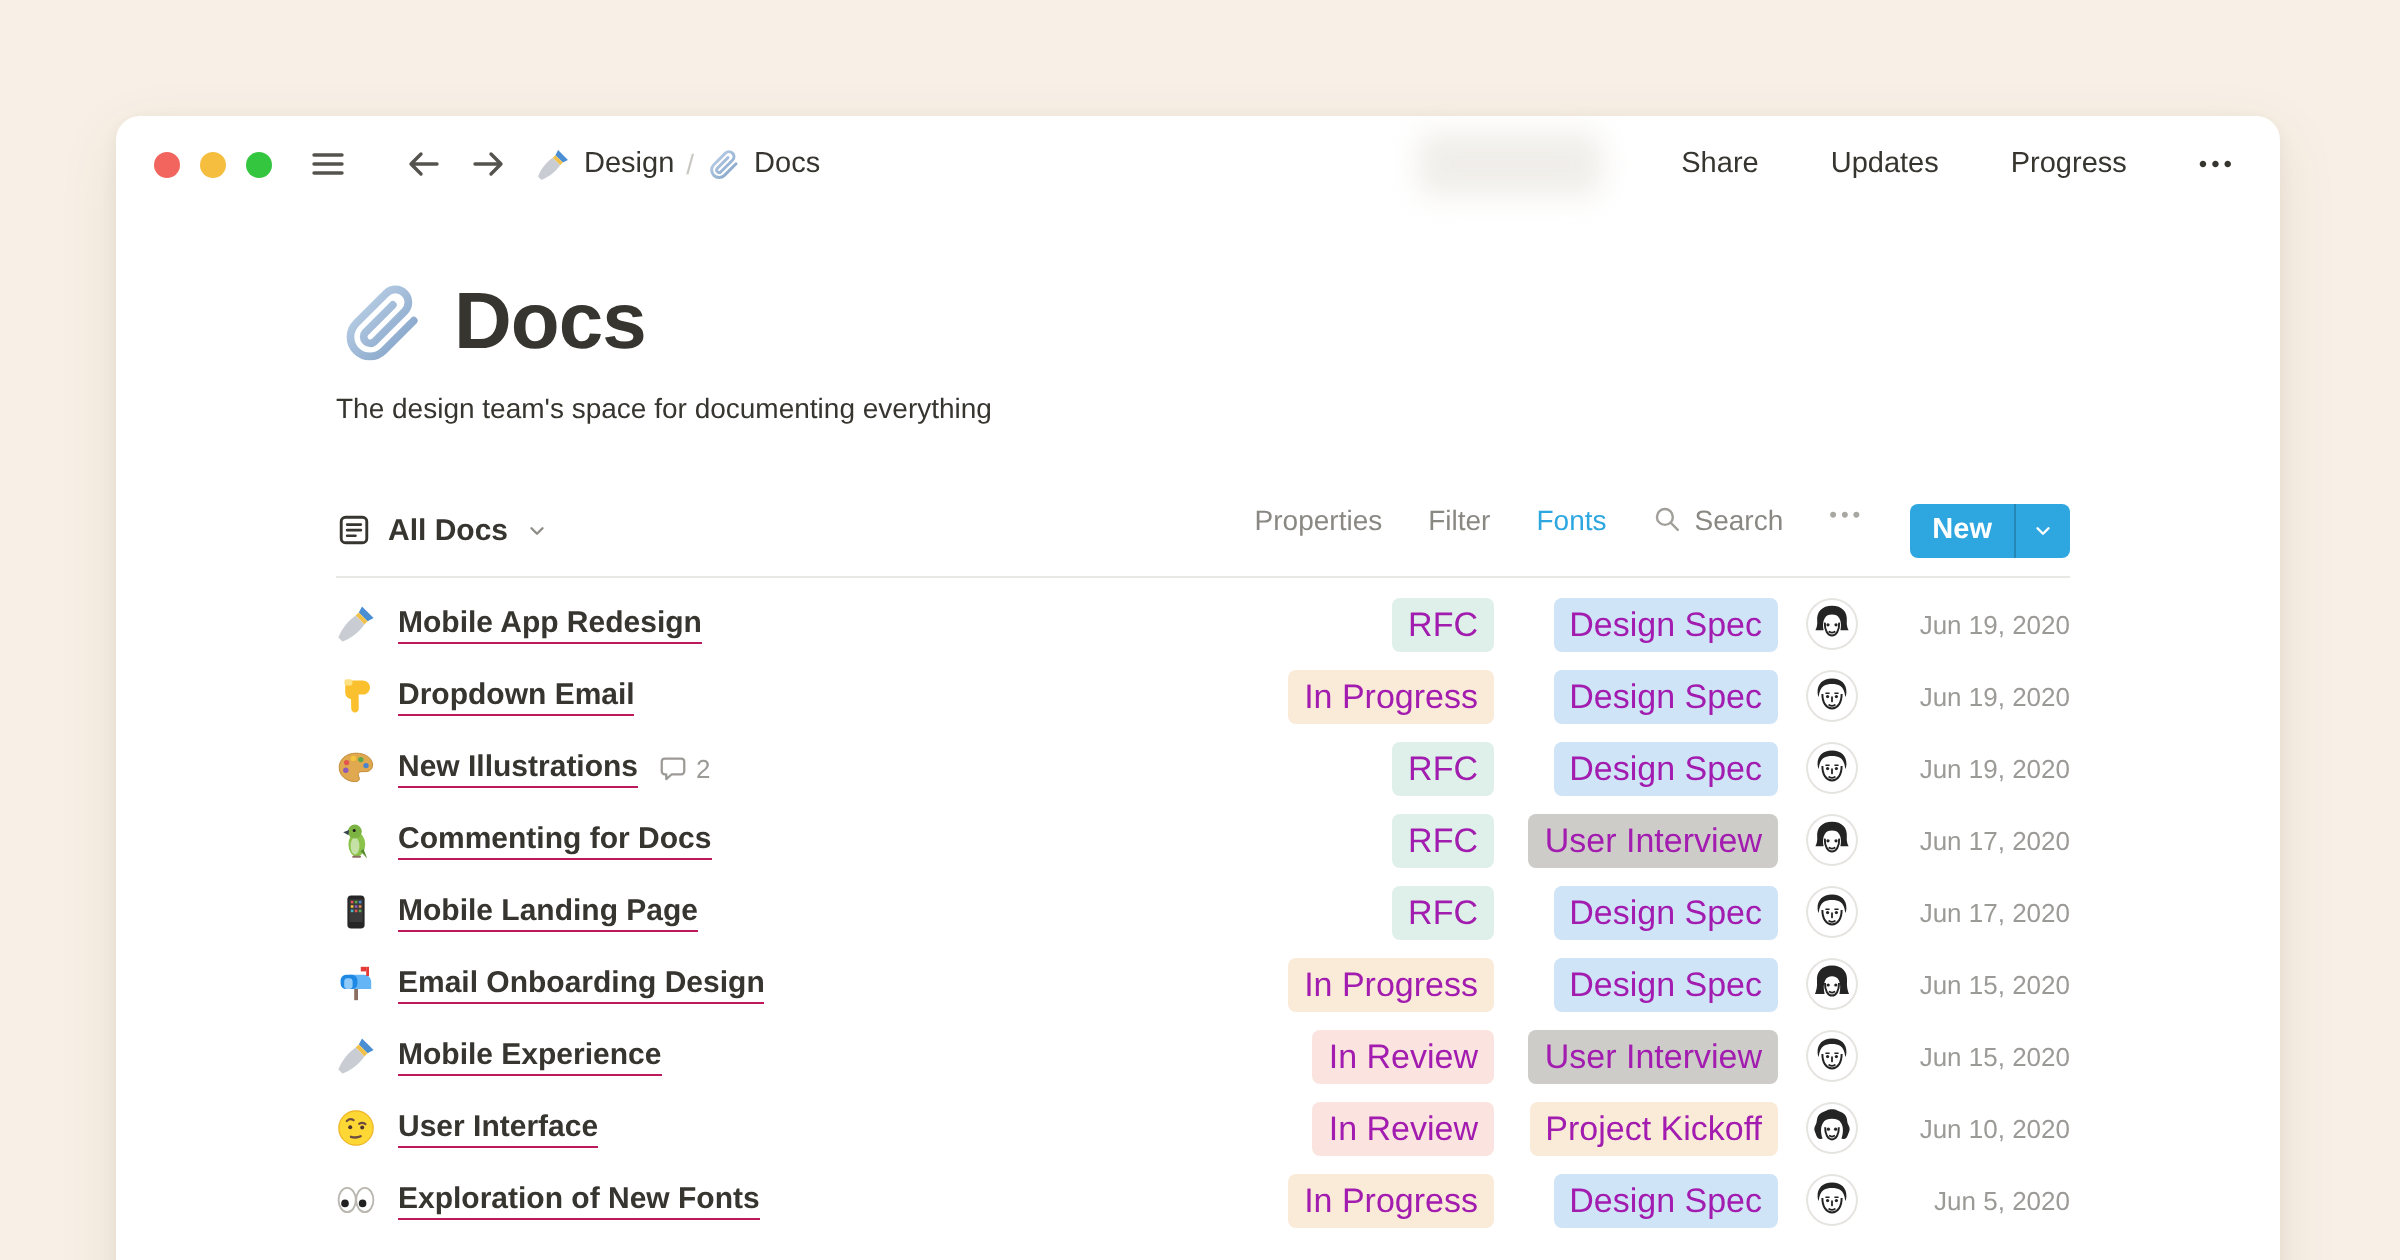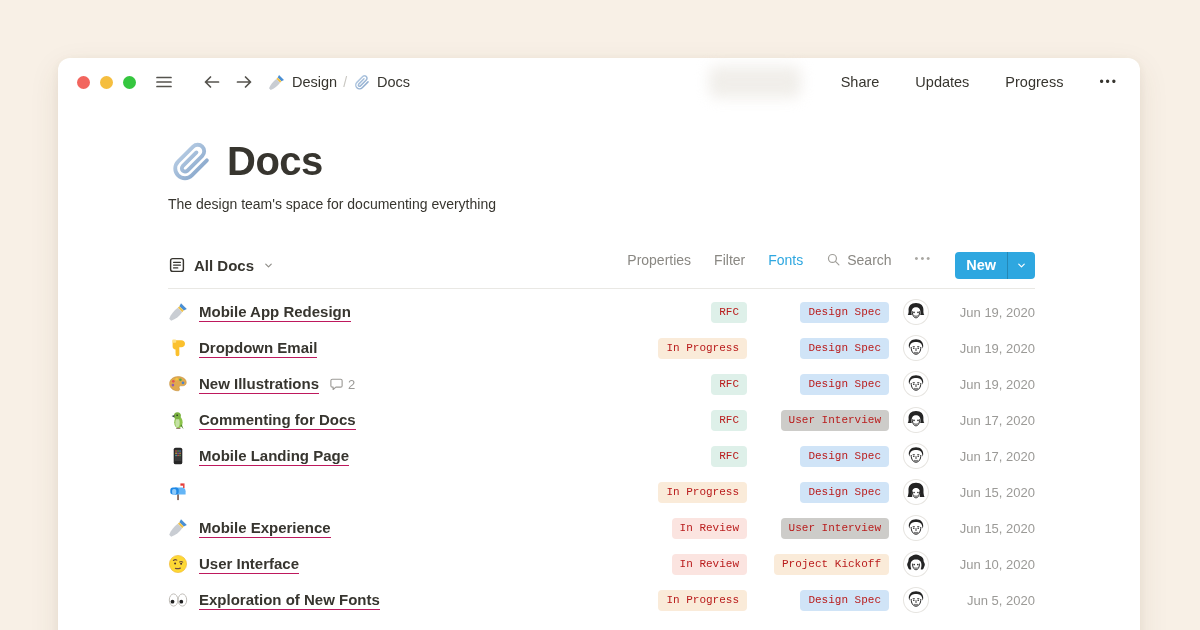--- a/index.html
+++ b/index.html
@@ -57,21 +57,21 @@
   .rows { margin-top:5px; }
   .row { height:36px; display:flex; align-items:center; }
   .row-icon { width:20px; height:20px; margin-right:11px; flex:0 0 auto; }
   .row-title { font-size:15px; font-weight:600; border-bottom:1px solid #be185d; padding-bottom:1px; cursor:pointer; white-space:nowrap; }
   .comment-badge { display:none; align-items:center; gap:4px; margin-left:10px; color:#9B9A97; font-size:13px; }
   .comment-badge.on { display:flex; }
   .comment-badge svg { width:15px; height:15px; }
   .row-right { margin-left:auto; display:flex; align-items:center; }
   .col-status { width:102px; display:flex; justify-content:flex-end; }
   .col-type { width:132px; display:flex; justify-content:flex-end; margin-left:10px; }
-  .tag { font-size:11px; line-height:1; padding:5px 8px; border-radius:4px; color:#b91c1c; white-space:nowrap;font-family:Liberation Mono, monospace; }
+  .tag { font-size:17px; line-height:1; padding:5px 8px; border-radius:4px; color:#a21caf; white-space:nowrap; }
   .tag-green { background:#DEF0E9; }
   .tag-orange { background:#FAEBD9; }
   .tag-red { background:#FBE4E0; }
   .tag-blue { background:#D0E4F7; }
   .tag-gray { background:#CDCCC9; }
   .avatar { width:24px; height:24px; margin-left:15px; border-radius:50%; box-shadow:0 0 0 1px #E6E4E0; flex:0 0 auto; }
   .col-date { width:93px; text-align:right; margin-left:14px; font-size:13px; color:#9B9A97; white-space:nowrap; }
   .sprite { position:absolute; width:0; height:0; overflow:hidden; }
 </style>
 </head>
@@ -391,20 +391,21 @@
               <use href="#avatar-man"></use>
             </svg>
       <span class="col-date">Jun 17, 2020</span>
     </div>
   </div>
 
   <div class="row">
     <svg class="row-icon">
             <use href="#mailbox-icon"></use>
           </svg>
+    <span class="row-title">Email Onboarding Design</span>
 
     <div class="row-right">
       <div class="col-status">
               <span class="tag tag-orange">In Progress</span>
             </div>
       <div class="col-type">
               <span class="tag tag-blue">Design Spec</span>
             </div>
       <svg class="avatar">
               <use href="#avatar-woman-b"></use>

